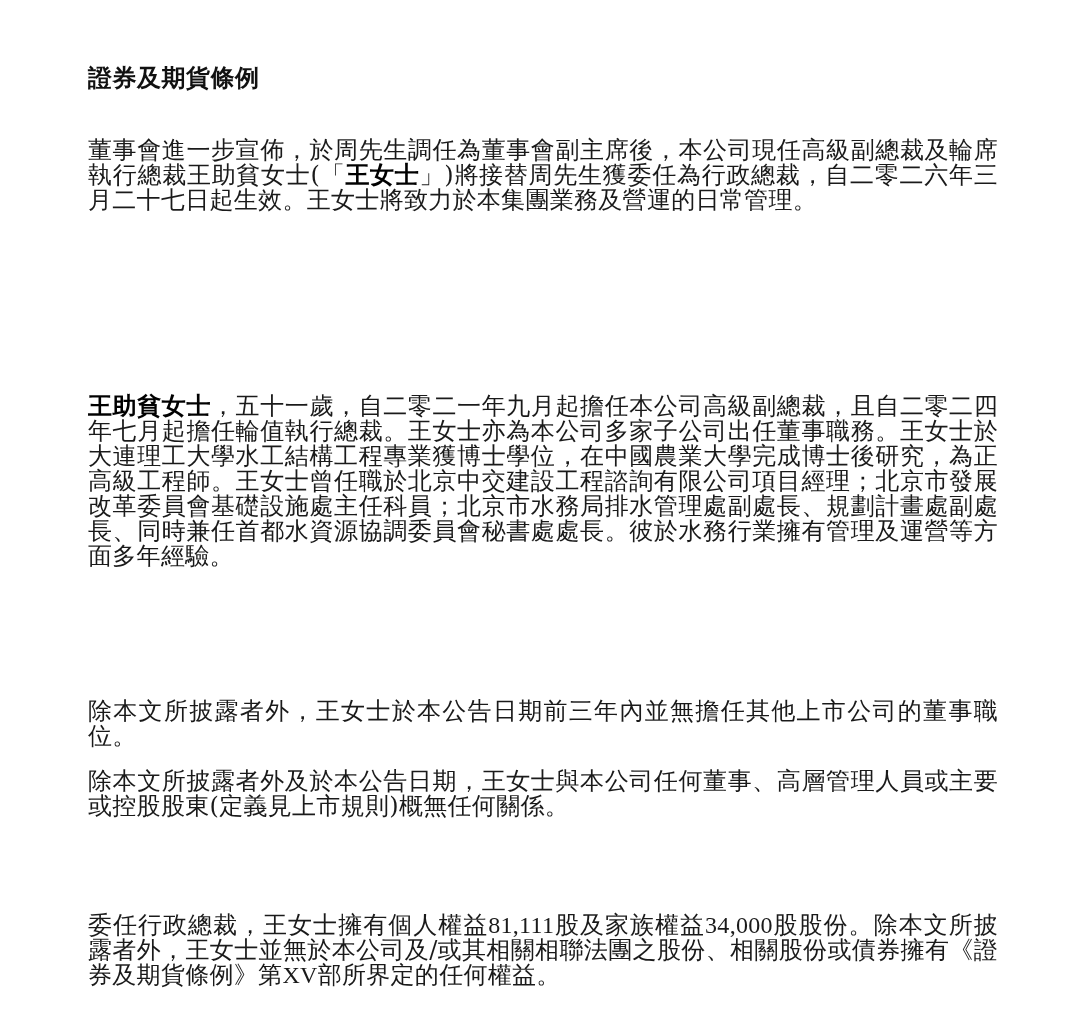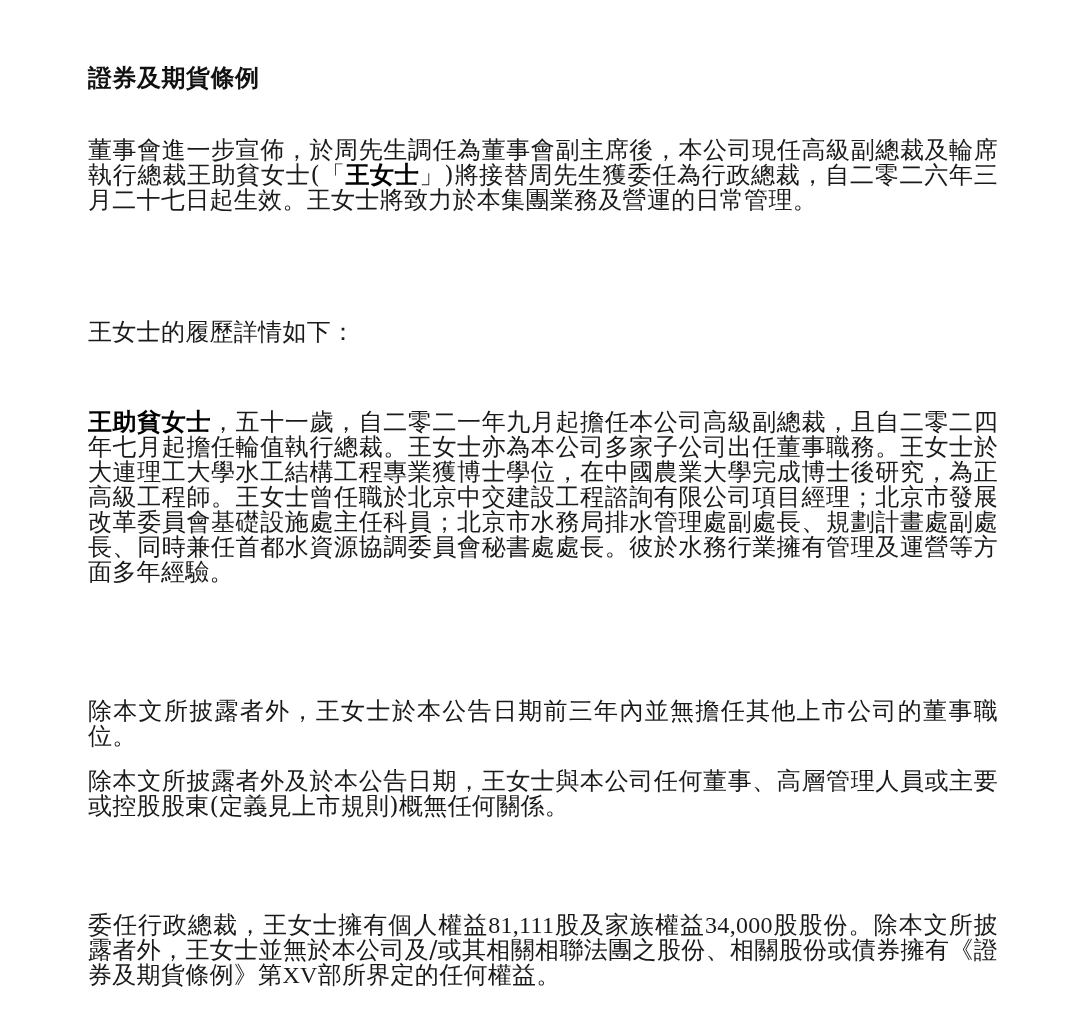--- a/index.html
+++ b/index.html
@@ -43,34 +43,33 @@
       font-family: "DejaVu Sans", "Liberation Sans", sans-serif;
       font-weight: bold;
       color: #000000;
     }
     .num {
       font-family: "Liberation Serif", "DejaVu Serif", serif;
       margin-top: 37px;
     }
     .p1 { position: absolute; top: 78px; }
     .p2 { position: absolute; top: 260px; }
-    .p3 { position: absolute; top: 350px; }
+    .p3 { position: absolute; top: 334px; }
     .p4 { position: absolute; top: 633px; margin-top: 6px; }
     .p5 { position: absolute; top: 709px; }
     .p6 { position: absolute; top: 853px; }
   </style>
 </head>
 <body>
 
 <div class="page">
   <h2 class="title">證券及期貨條例</h2>
 
   <p class="para p1"><span>董事會進一步宣佈，於周先生調任為董事會副主席後，本公司現任高級副總裁及輪席執行總裁王助貧女士(「</span><span class="strong">王女士</span><span>」)將接替周先生獲委任為行政總裁，自二零二六年三月二十七日起生效。王女士將致力於本集團業務及營運的日常管理。</span></p>
 
-  <p class="para p2">王女士的履歷詳情如下：</p>
 
   <p class="para p3"><span class="strong">王助貧女士</span><span>，五十一歲，自二零二一年九月起擔任本公司高級副總裁，且自二零二四年七月起擔任輪值執行總裁。王女士亦為本公司多家子公司出任董事職務。王女士於大連理工大學水工結構工程專業獲博士學位，在中國農業大學完成博士後研究，為正高級工程師。王女士曾任職於北京中交建設工程諮詢有限公司項目經理；北京市發展改革委員會基礎設施處主任科員；北京市水務局排水管理處副處長、規劃計畫處副處長、同時兼任首都水資源協調委員會秘書處處長。彼於水務行業擁有管理及運營等方面多年經驗。</span></p>
 
   <p class="para p4">除本文所披露者外，王女士於本公告日期前三年內並無擔任其他上市公司的董事職位。</p>
 
   <p class="para p5">除本文所披露者外及於本公告日期，王女士與本公司任何董事、高層管理人員或主要或控股股東(定義見上市規則)概無任何關係。</p>
 
   <p class="para p6"><span>委任行政總裁，王女士擁有個人權益</span><span class="num">81,111</span><span>股及家族權益</span><span class="num">34,000</span><span>股股份。除本文所披露者外，王女士並無於本公司及/或其相關相聯法團之股份、相關股份或債券擁有《證券及期貨條例》第</span><span class="num">XV</span><span>部所界定的任何權益。</span></p>
 </div>
 

